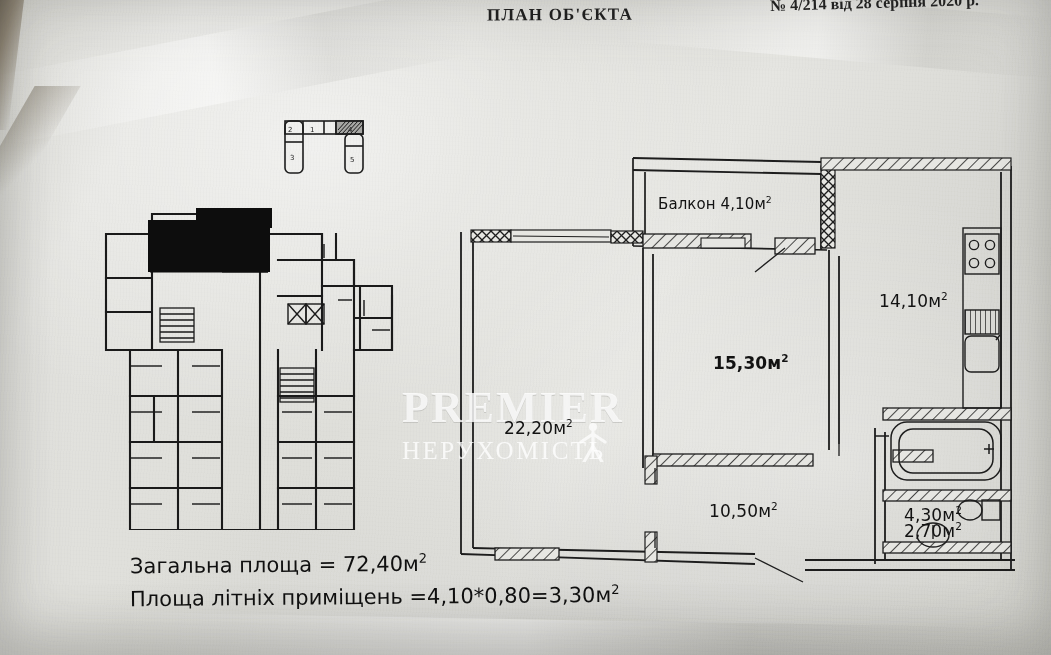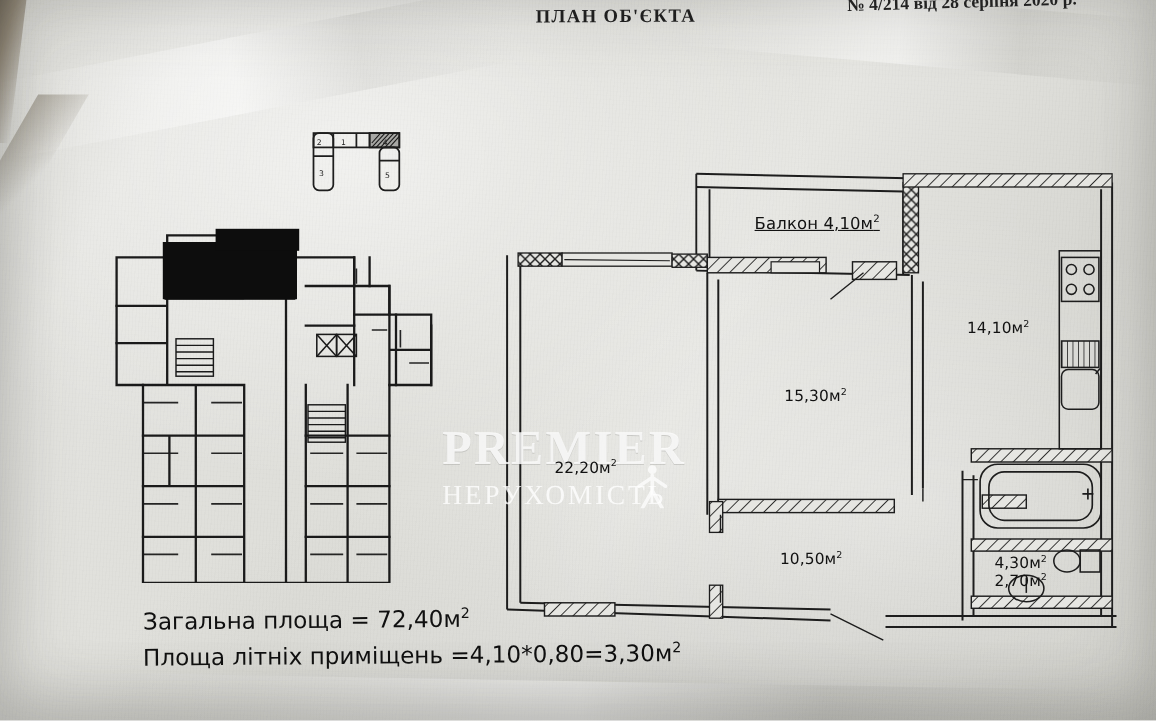--- a/index.html
+++ b/index.html
@@ -89,21 +89,21 @@
     transform: rotate(-0.5deg);
   }
   #total-area  { top: 552px; }
   #summer-area { top: 584px; }
   sup.m2 { font-size: .62em; vertical-align: super; }
 
   
   .room-label {
     position: absolute;
     font-family: "DejaVu Sans", sans-serif;
-    font-size: 14px;
+    font-size: 17px;
     color: #121212;
     white-space: nowrap;
     letter-spacing: .1px;
   }
   .room-label.big { font-size: 15px; }
 
   
   .watermark {
     position: absolute;
     left: 402px; top: 386px;
@@ -357,23 +357,23 @@
     <div class="wm-sub">НЕРУХОМІСТЬ</div>
     <svg class="wm-figure" viewBox="0 0 34 40">
       <g fill="rgba(255,255,255,0.85)">
         <circle cx="17" cy="5" r="4"></circle>
         <path d="M17 10 L17 24 M17 12 L5 20 M17 12 L29 20 M17 24 L8 40 M17 24 L26 40" stroke="rgba(255,255,255,0.85)" stroke-width="3.2" fill="none" stroke-linecap="round"></path>
       </g>
     </svg>
   </div>
 
   <div id="room-labels">
-      <div class="room-label big" style="left: 686px; top: 194px; text-decoration: underline;"><span>Балкон 4,10м</span><sup class="m2">2</sup></div>
+      <div class="room-label big" style="left: 658px; top: 194px;"><span>Балкон 4,10м</span><sup class="m2">2</sup></div>
       <div class="room-label" style="left: 879px; top: 290px;"><span>14,10м</span><sup class="m2">2</sup></div>
-      <div class="room-label" style="left: 713px; top: 352px;"><span>15,30м</span><sup class="m2">2</sup></div>
+      <div class="room-label" style="left: 713px; top: 352px; font-weight: bold;"><span>15,30м</span><sup class="m2">2</sup></div>
       <div class="room-label" style="left: 504px; top: 417px;"><span>22,20м</span><sup class="m2">2</sup></div>
       <div class="room-label" style="left: 709px; top: 500px;"><span>10,50м</span><sup class="m2">2</sup></div>
       <div class="room-label" style="left: 904px; top: 464px; margin-top: 40px;"><span>4,30м</span><sup class="m2">2</sup></div>
       <div class="room-label" style="left: 904px; top: 520px;"><span>2,70м</span><sup class="m2">2</sup></div>
     </div>
 
   <div class="summary" id="total-area">
     <span>Загальна площа  = 72,40м</span><sup class="m2">2</sup>
   </div>
   <div class="summary" id="summer-area">

